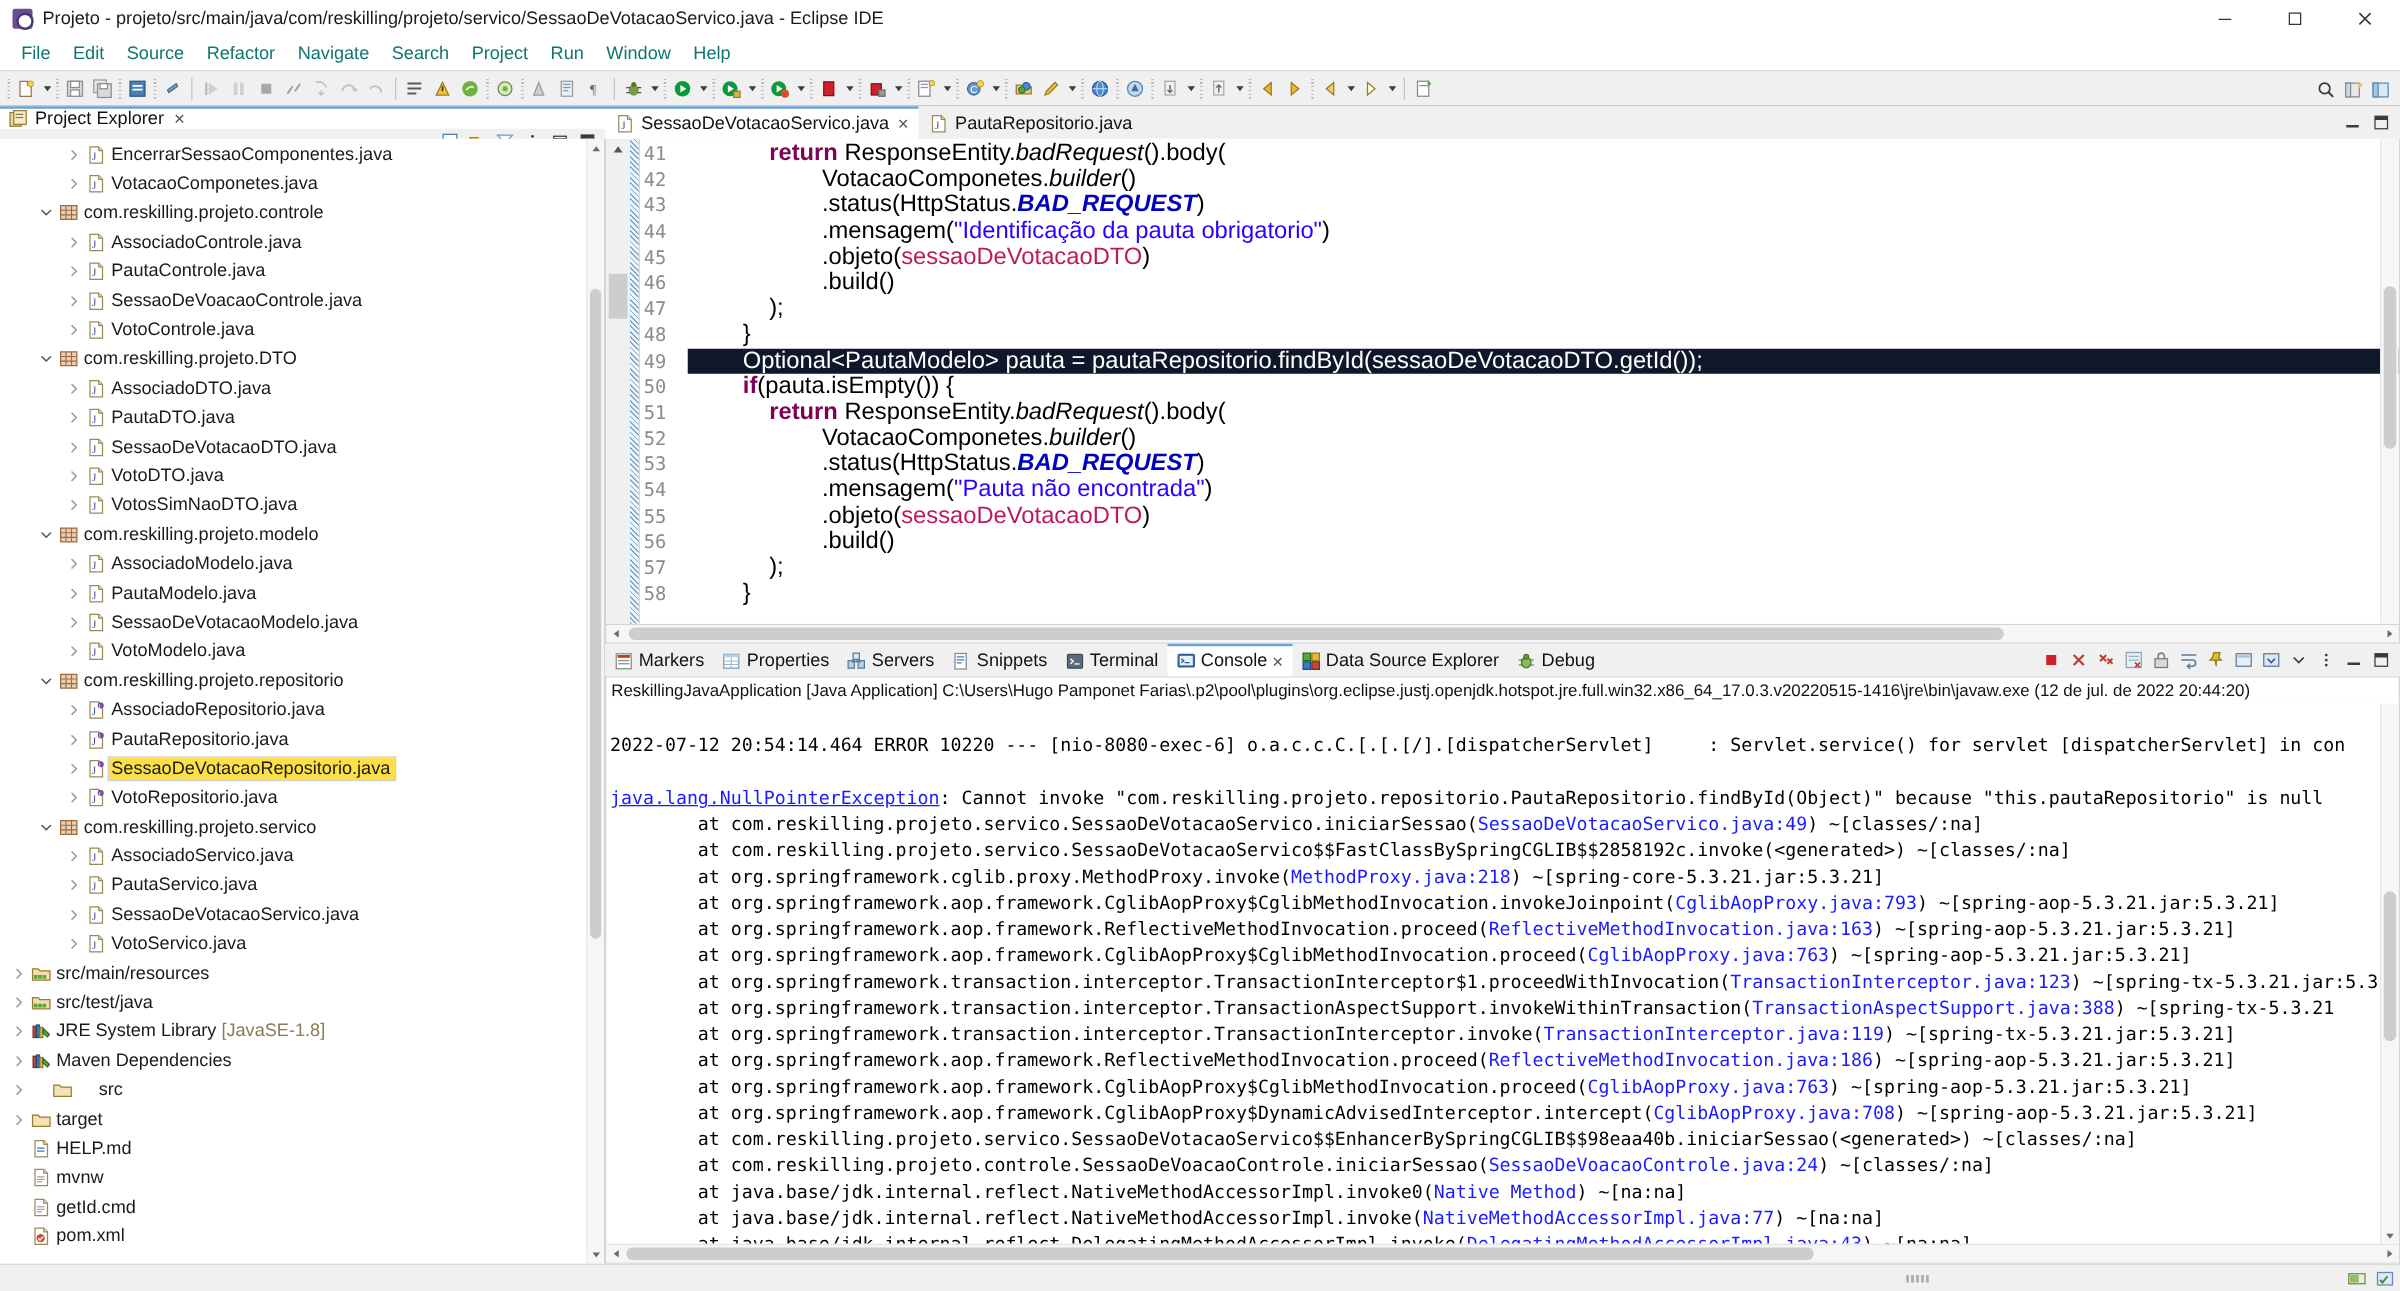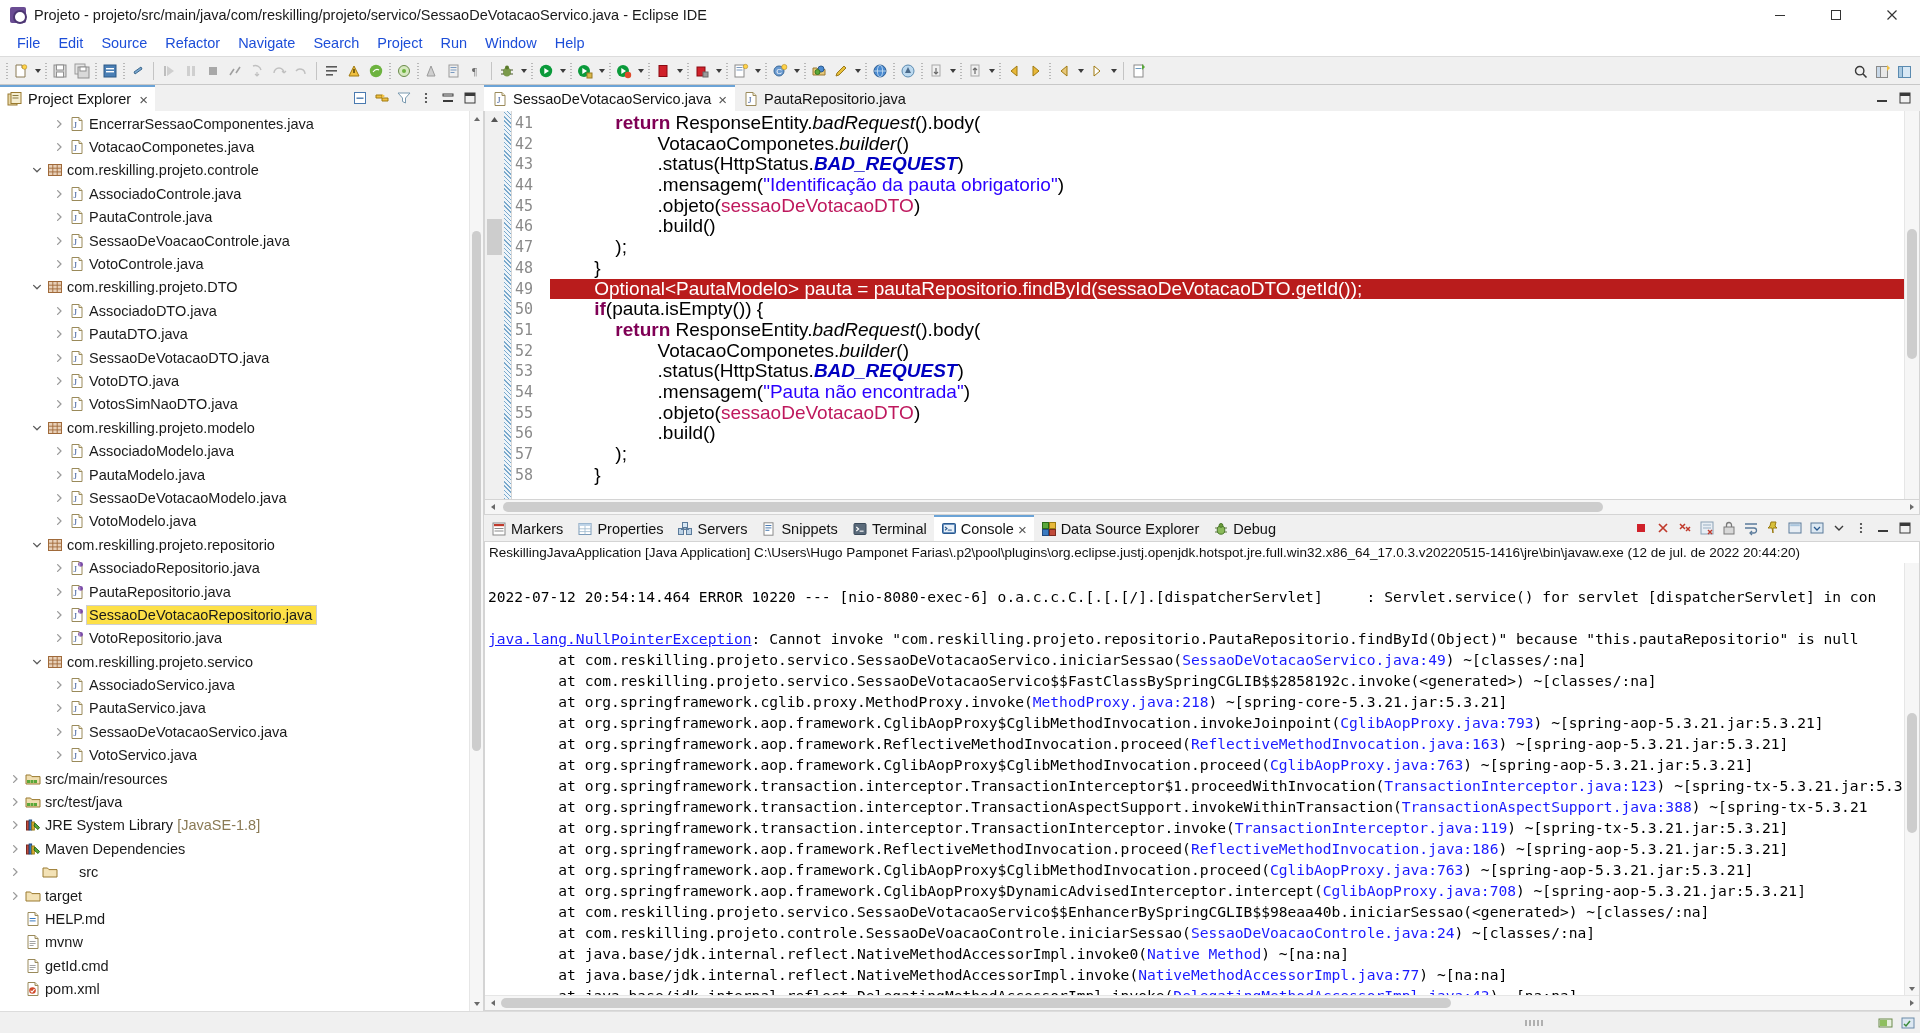--- a/index.html
+++ b/index.html
@@ -62,21 +62,21 @@
   #menubar {
     height: 26px;
     display: flex;
     align-items: center;
     padding-left: 8px;
     background: #ffffff;
     font-size: 14.5px;
   }
   .menu-item {
     padding: 3px 9px;
-    color: #1d4ed8;
+    color: #0f766e;
     white-space: nowrap;
     cursor: default;
   }
 
   
   #toolbar {
     height: 29px;
     background: #f0f0f0;
     border-top: 1px solid #dcdcdc;
     border-bottom: 1px solid #c8c8c8;
@@ -137,20 +137,21 @@
     flex-direction: column;
     background: #f0f0f0;
     flex: none;
   }
   .view-tabbar {
     height: 26px;
     display: flex;
     align-items: stretch;
     background: #f0f0f0;
     position: relative;
+    flex-direction: column;
   }
   .view-tab {
     display: flex;
     align-items: center;
     gap: 5px;
     padding: 0 7px 0 7px;
     background: #ffffff;
     border-top: 2px solid #6ba3d6;
     font-size: 14.5px;
     color: #111;
@@ -332,21 +333,21 @@
     flex: 1;
     background: #ffffff;
     font-family: Liberation Sans, sans-serif;
     font-size: 19px;
     padding-top: 2px;
     overflow: hidden;
     white-space: pre;
     position: relative;
   }
   #code .cl { height: 20.7px; line-height: 20.7px; padding-left: 2px; }
-  #code .cl.hl { background: #b91c1c; color: #ffffff; }
+  #code .cl.hl { background: #0f172a; color: #ffffff; }
   #code .cl.hl span { color: #ffffff !important; font-style: normal !important; }
   .kw { color: #7f0055; font-weight: bold; }
   .str { color: #2a00ff; }
   .sfield { color: #0000c0; font-weight: bold; font-style: italic; }
   .mth { color: #000000; font-style: italic; }
   .param { color: #be185d; }
   .plain { color: #000000; }
 
   #editor-right-scroll {
     position: absolute; right: 0; top: 0; bottom: 0;

